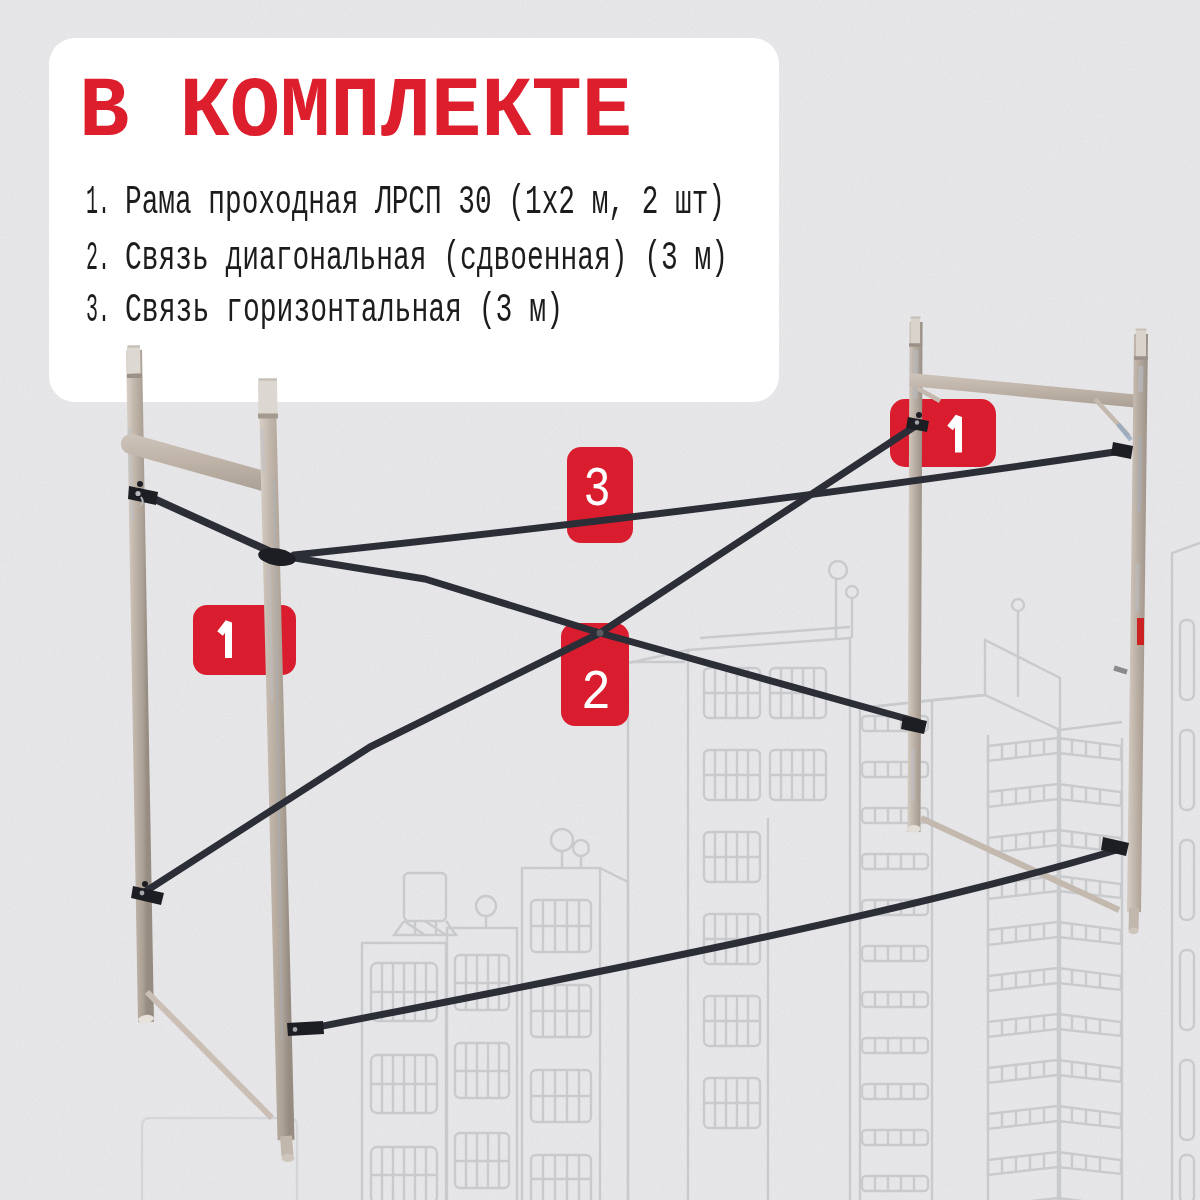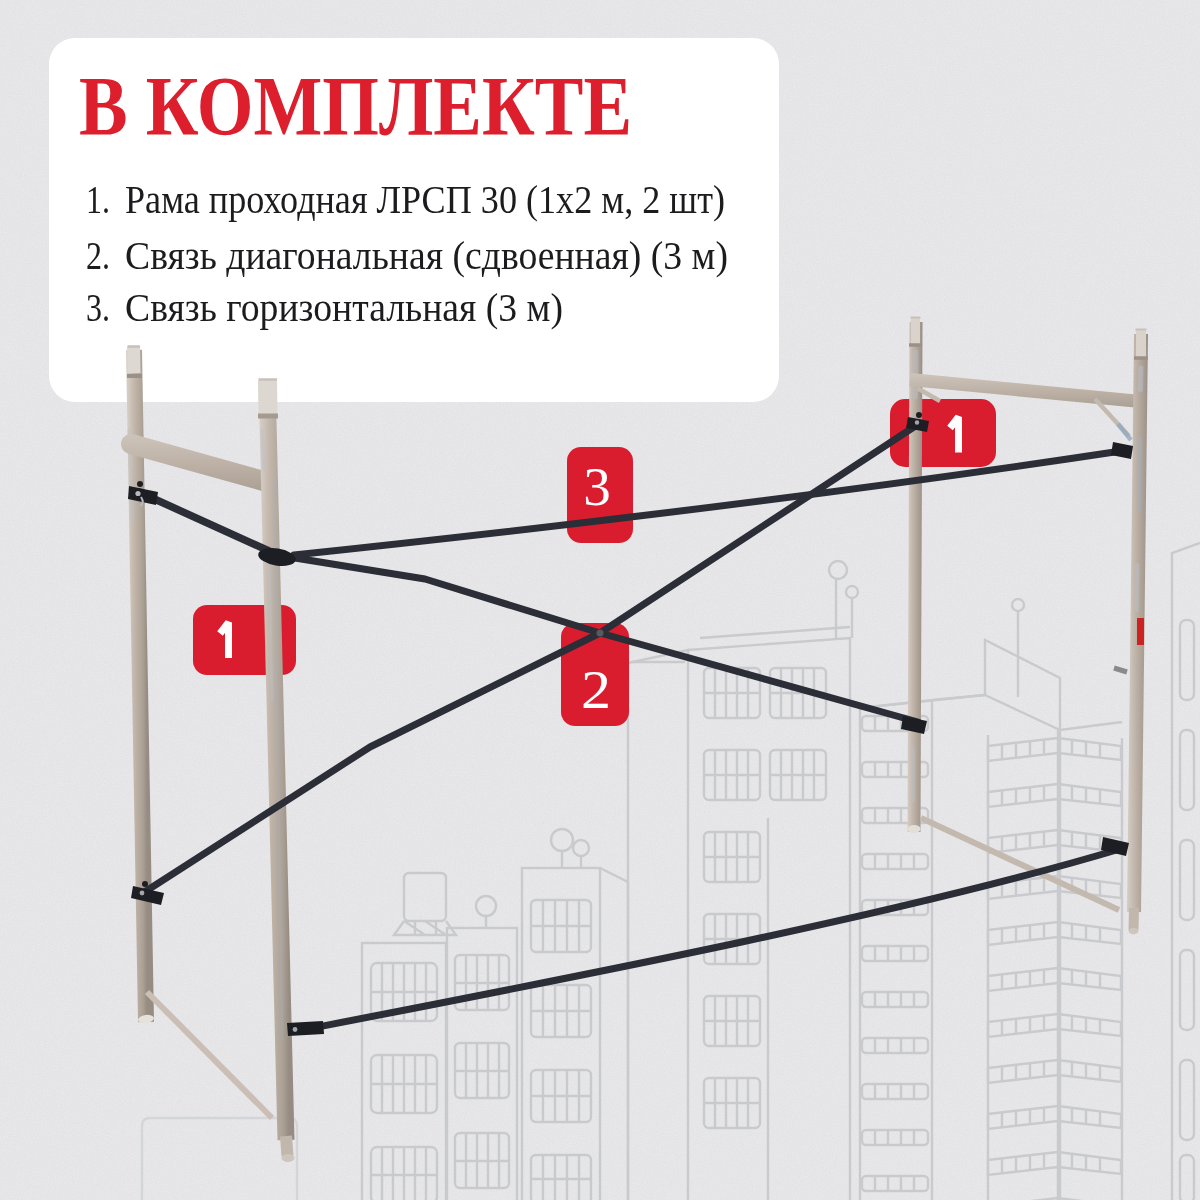--- a/index.html
+++ b/index.html
@@ -1,17 +1,17 @@
 <!DOCTYPE html>
 <html><head>
 <meta charset="utf-8">
 <style>
   html,body{margin:0;padding:0;background:#e9e9eb;}
   #page{position:relative;width:1200px;height:1200px;overflow:hidden;background:#e9e9eb;
-        font-family:Liberation Serif, serif;}
+        font-family:Liberation Mono, monospace;}
   svg{display:block;}
 </style>
 </head>
 <body>
 <div id="page">
 <svg width="1200" height="1200" viewBox="0 0 1200 1200">
   <defs>
     <filter id="paper" x="0" y="0" width="100%" height="100%">
       <feTurbulence type="fractalNoise" baseFrequency="0.9" numOctaves="2" seed="7" result="n"></feTurbulence>
       <feColorMatrix in="n" type="matrix" values="0 0 0 0 0.45  0 0 0 0 0.45  0 0 0 0 0.47  0 0 0 1.2 -0.25"></feColorMatrix>

